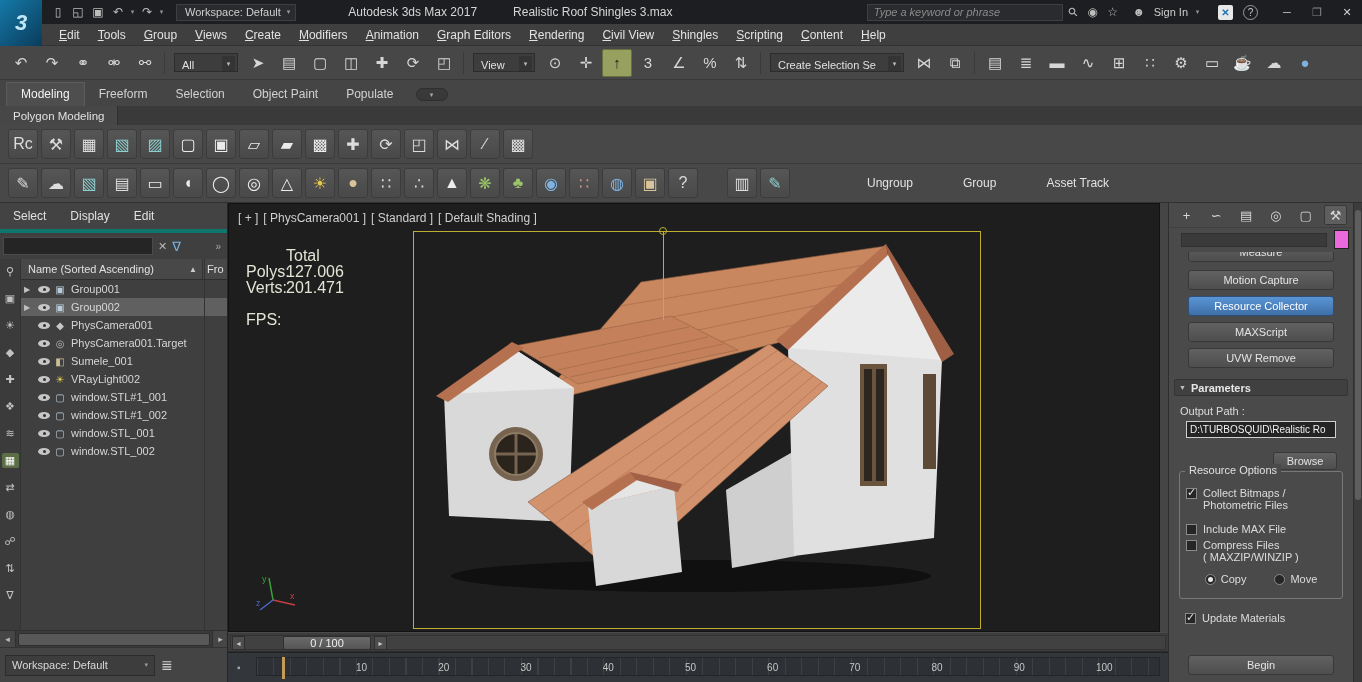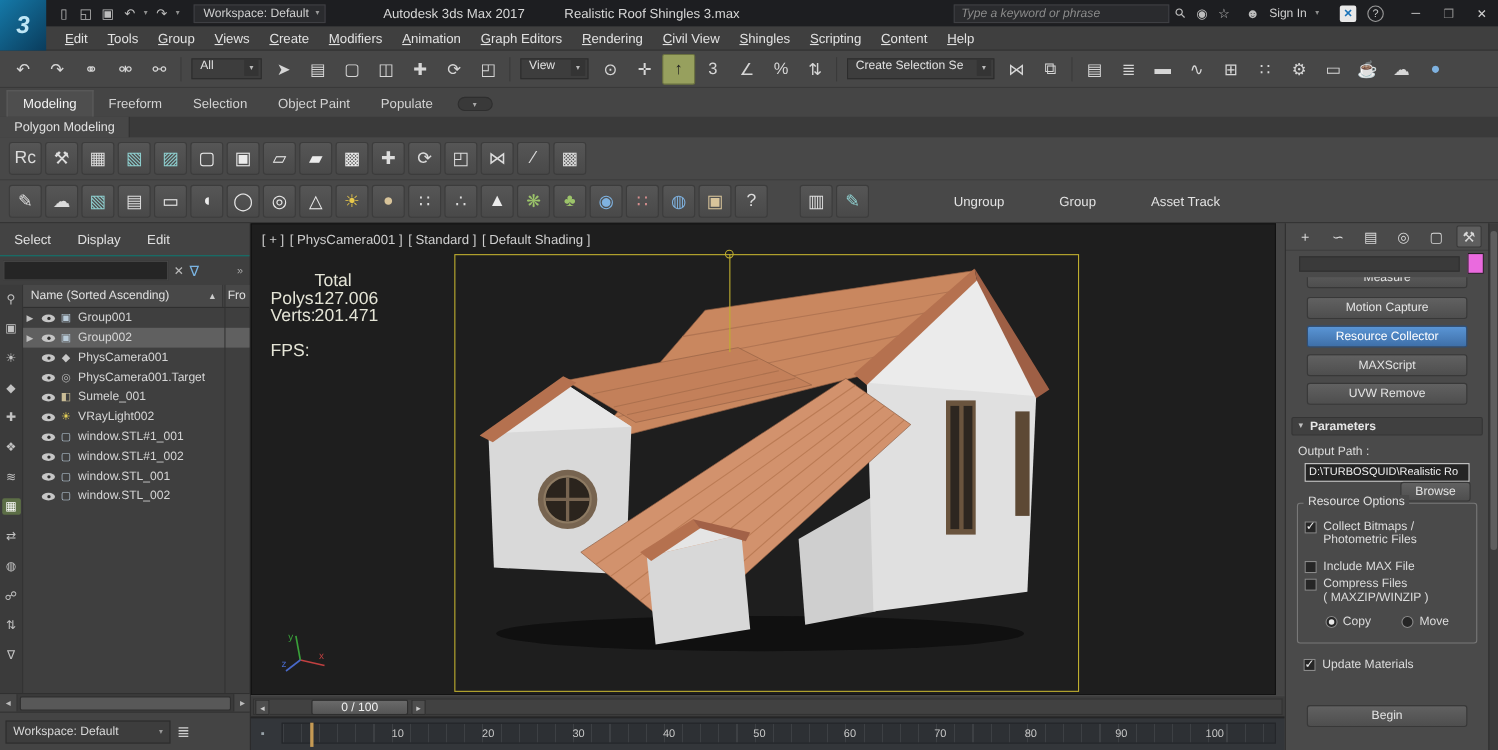--- a/index.html
+++ b/index.html
@@ -26,42 +26,42 @@
 
 #menubar{position:absolute;left:0;top:24px;width:1362px;height:22px;background:#3f3f3f;border-bottom:1px solid #333;display:flex;align-items:center;padding-left:50px;z-index:40}
 .menu-item{display:inline-block;padding:0 9px;font-size:12px;color:#e2e2e2}
 .menu-item::first-letter{text-decoration:underline}
 
 #main-toolbar{position:absolute;left:0;top:46px;width:1362px;height:34px;background:#474747;border-bottom:1px solid #393939;display:flex;align-items:center;padding:0 6px;gap:1px}
 .ticon{min-width:30px;height:28px;display:flex;align-items:center;justify-content:center;font-size:15px;color:#d6d6d6;border-radius:2px}
 .ticon.active{background:#97a05e;color:#1e1e1e;border:1px solid #6a7140}
 .tsep{width:8px;height:26px;position:relative}
 .tsep::after{content:"";position:absolute;left:3px;top:2px;bottom:2px;width:1px;background:#3a3a3a}
-.t-drop{height:19px;background:#3d3d3d;border:1px solid #2c2c2c;display:flex;align-items:flex-start;font-size:11px;color:#e0e0e0;padding:0 2px 0 7px;margin:0 4px;white-space:nowrap}
+.t-drop{height:19px;background:#3d3d3d;border:1px solid #2c2c2c;display:flex;align-items:flex-end;font-size:11px;color:#e0e0e0;padding:0 2px 0 7px;margin:0 4px;white-space:nowrap}
 .t-drop .da{width:13px;height:15px;background:#343434;display:flex;align-items:center;justify-content:center;font-size:7px;color:#bbb;margin-left:6px}
 
 #ribbon{position:absolute;left:0;top:80px;width:1362px;height:26px;background:#454545;display:flex;align-items:flex-end;padding-left:6px}
 .rtab{padding:4px 14px 5px;font-size:12px;color:#d2d2d2}
 .rtab.active{background:#4e4e4e;border:1px solid #5c5c5c;border-bottom:0;color:#f2f2f2}
 .rpill{margin:0 0 5px 8px;width:32px;height:13px;border-radius:7px;background:#393939;border:1px solid #2e2e2e;display:flex;align-items:center;justify-content:center;color:#aaa;font-size:7px}
 #polytab{position:absolute;left:0;top:106px;width:1362px;height:19px;background:#3a3a3a;display:flex;align-items:stretch}
 .ptab{background:#474747;display:flex;align-items:center;padding:0 13px;font-size:11.5px;color:#e0e0e0;border-right:1px solid #2e2e2e}
 
 #mod-toolbar,#prim-toolbar{position:absolute;left:0;width:1362px;height:39px;background:#484848;display:flex;align-items:center;padding-left:8px;gap:3px}
 #mod-toolbar{top:125px;border-bottom:1px solid #3c3c3c}
 #prim-toolbar{top:164px;border-bottom:1px solid #303030}
 .micon{min-width:30px;height:30px;display:flex;align-items:center;justify-content:center;font-size:16px;color:#dcdcdc;background:linear-gradient(#565656,#494949);border:1px solid #3c3c3c;border-radius:3px}
 .c-teal{color:#8ecfcf}.c-sun{color:#e8c84a}.c-green{color:#9cc46a}.c-blue{color:#7fb2e0}
 .c-tan{color:#d8c49a}.c-multi{color:#d88f8f}.c-shape{color:#ececec}
 .gap-left{margin-left:26px}
 .flat-btn{padding:0 16px;height:39px;display:flex;align-items:center;font-size:12px;color:#e2e2e2;margin-left:18px}
 #prim-toolbar .obj-btns{display:flex;margin-left:40px}
 
 #explorer{position:absolute;left:0;top:203px;width:228px;height:479px;background:#3f3f3f;border-right:1px solid #262626;overflow:hidden}
-.se-menu{height:30px;background:#434343;display:flex;align-items:center;padding-left:13px;border-bottom:1px solid #0f766e}
+.se-menu{height:30px;background:#434343;display:flex;align-items:center;padding-left:13px;border-bottom:4px solid #0f766e}
 .se-menu span{font-size:12px;color:#e0e0e0;margin-right:24px}
 .se-search{height:26px;display:flex;align-items:center;padding:0 3px;gap:5px}
 .se-search input{width:150px;height:18px;background:#252525;border:1px solid #4a4a4a;color:#ddd;font-size:11px;padding:0 4px;outline:none}
 .se-x{color:#b8b8b8;font-size:11px}
 .se-funnel{color:#7ab4e2;font-size:13px}
 .se-chev{color:#a8a8a8;font-size:10px;margin-left:auto;margin-right:3px}
 .se-strip{position:absolute;left:0;top:56px;width:21px;bottom:52px;background:#3b3b3b;border-right:1px solid #333;display:flex;flex-direction:column;align-items:center;padding-top:5px;gap:12px}
 .sicon{width:17px;height:15px;display:flex;align-items:center;justify-content:center;font-size:11px;color:#c2c2c2}
 .sicon.active{background:#5c6e46;border-radius:2px;color:#fff}
 .se-header{position:absolute;left:21px;top:56px;right:0;height:21px;background:#484848;border-bottom:1px solid #2f2f2f;display:flex;align-items:center;font-size:11px;color:#e0e0e0;padding-left:7px}
@@ -119,21 +119,21 @@
 .cp-recess{position:absolute;left:12px;top:5px;right:26px;height:14px;background:#3a3a3a;border:1px solid #303030}
 .cp-swatch{position:absolute;right:4px;top:2px;width:15px;height:19px;background:#ea6ade;border:1px solid #222}
 .cp-partial{height:12px;overflow:hidden}
 .cp-btn{display:block;width:146px;height:20px;margin:6px auto 0;background:linear-gradient(#616161,#4e4e4e);border:1px solid #383838;border-radius:3px;color:#e4e4e4;font-size:11px;text-align:center;line-height:18px}
 .cp-partial .cp-btn{margin-top:-10px}
 .cp-btn.on{background:linear-gradient(#5a95d5,#3e6fa8);border-color:#2d4f79;color:#fff}
 .rollout-h{margin:11px 5px 0;height:17px;background:#404040;border:1px solid #343434;border-radius:2px;display:flex;align-items:center;padding-left:4px;gap:5px;font-weight:bold;color:#e6e6e6}
 .rollout-h .tri{font-size:7px;color:#c0c0c0;font-weight:normal}
 .cp-label{margin:9px 0 0 11px}
 .cp-input{display:block;width:150px;height:17px;margin:4px auto 0;background:#242424;border:1px solid #cfcfcf;color:#f0f0f0;font-size:10px;padding:0 3px;font-family:"Liberation Sans",sans-serif;outline:none}
-.cp-browse{width:64px;height:18px;margin:0 16px 0 auto;display:block;background:linear-gradient(#616161,#4e4e4e);border:1px solid #383838;border-radius:3px;color:#e4e4e4;font-size:11px;text-align:center;line-height:16px}
+.cp-browse{width:64px;height:18px;margin:14px 16px 0 auto;display:block;background:linear-gradient(#616161,#4e4e4e);border:1px solid #383838;border-radius:3px;color:#e4e4e4;font-size:11px;text-align:center;line-height:16px}
 .groupbox{position:relative;margin:1px 10px 0;border:1px solid #787878;border-radius:3px;padding:11px 6px 13px}
 .gb-title{position:absolute;top:-8px;left:5px;background:#4a4a4a;padding:0 4px;color:#e0e0e0}
 .cbrow{display:flex;gap:6px;margin:4px 0 0;align-items:flex-start}
 .cb{flex:none;width:11px;height:11px;background:#262626;border:1px solid #8a8a8a;position:relative;margin-top:1px}
 .cb.on::after{content:"✓";position:absolute;left:0;top:-3px;color:#eaeaea;font-size:11px}
 .radiorow{display:flex;justify-content:center;gap:28px;margin-top:10px}
 .radio{display:flex;gap:5px;align-items:center}
 .rdot{width:11px;height:11px;border-radius:50%;background:#262626;border:1px solid #8a8a8a;position:relative;flex:none}
 .rdot.on::after{content:"";position:absolute;left:2px;top:2px;width:5px;height:5px;border-radius:50%;background:#e8e8e8}
 .cp-update{margin:13px 0 0 16px}

